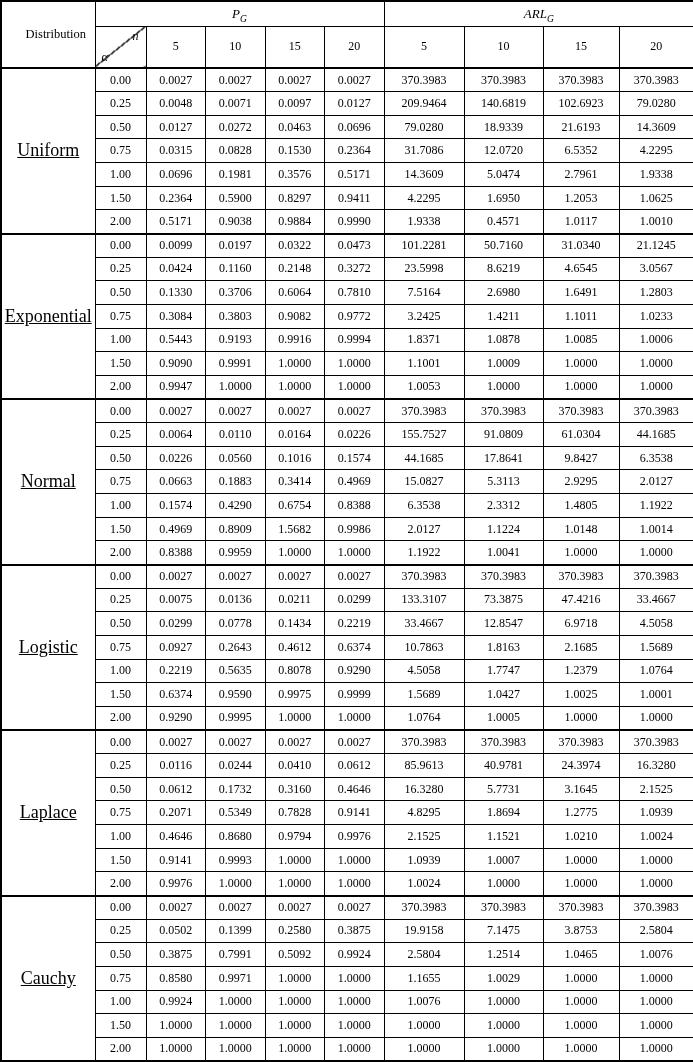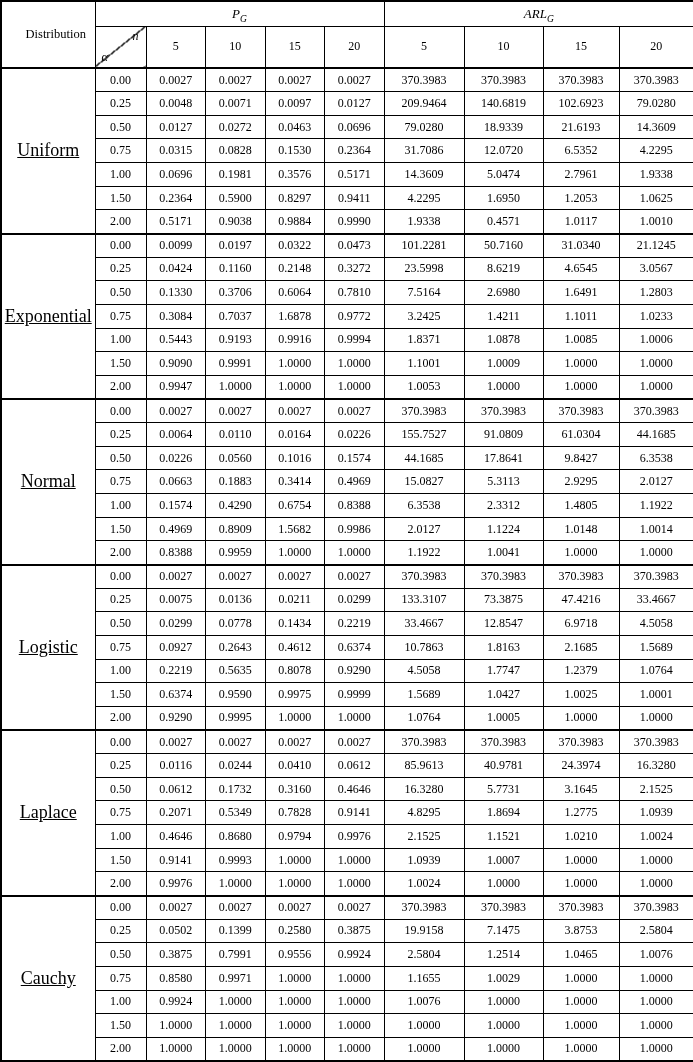--- a/index.html
+++ b/index.html
@@ -202,22 +202,22 @@
         <td class="num">0.6064</td>
         <td class="num">0.7810</td>
         <td class="num">7.5164</td>
         <td class="num">2.6980</td>
         <td class="num">1.6491</td>
         <td class="num">1.2803</td>
       </tr>
       <tr>
         <td class="num">0.75</td>
         <td class="num">0.3084</td>
-        <td class="num">0.7037</td>
-        <td class="num">1.6878</td>
+        <td class="num">0.3803</td>
+        <td class="num">0.9082</td>
         <td class="num">0.9772</td>
         <td class="num">3.2425</td>
         <td class="num">1.4211</td>
         <td class="num">1.1011</td>
         <td class="num">1.0233</td>
       </tr>
       <tr>
         <td class="num">1.00</td>
         <td class="num">0.5443</td>
         <td class="num">0.9193</td>
@@ -512,21 +512,21 @@
         <td class="num">0.3875</td>
         <td class="num">19.9158</td>
         <td class="num">7.1475</td>
         <td class="num">3.8753</td>
         <td class="num">2.5804</td>
       </tr>
       <tr>
         <td class="num">0.50</td>
         <td class="num">0.3875</td>
         <td class="num">0.7991</td>
-        <td class="num">0.9556</td>
+        <td class="num">0.5092</td>
         <td class="num">0.9924</td>
         <td class="num">2.5804</td>
         <td class="num">1.2514</td>
         <td class="num">1.0465</td>
         <td class="num">1.0076</td>
       </tr>
       <tr>
         <td class="num">0.75</td>
         <td class="num">0.8580</td>
         <td class="num">0.9971</td>

